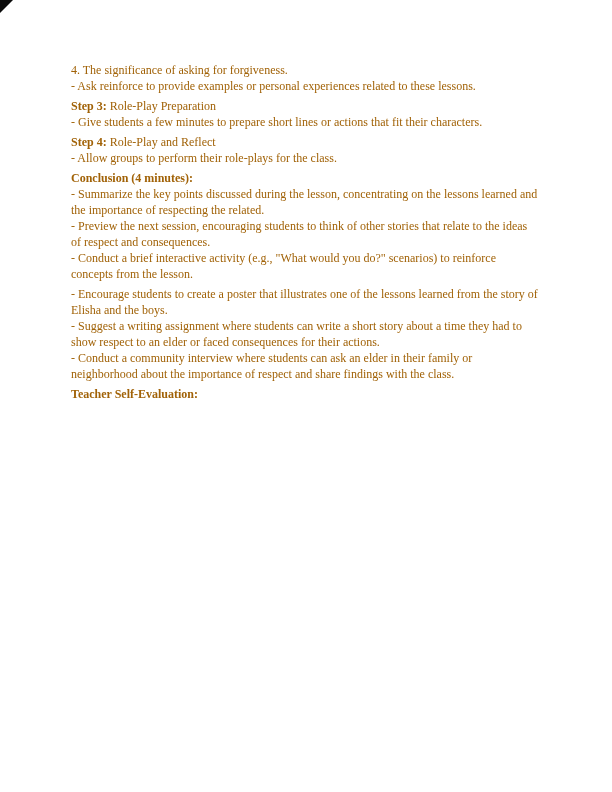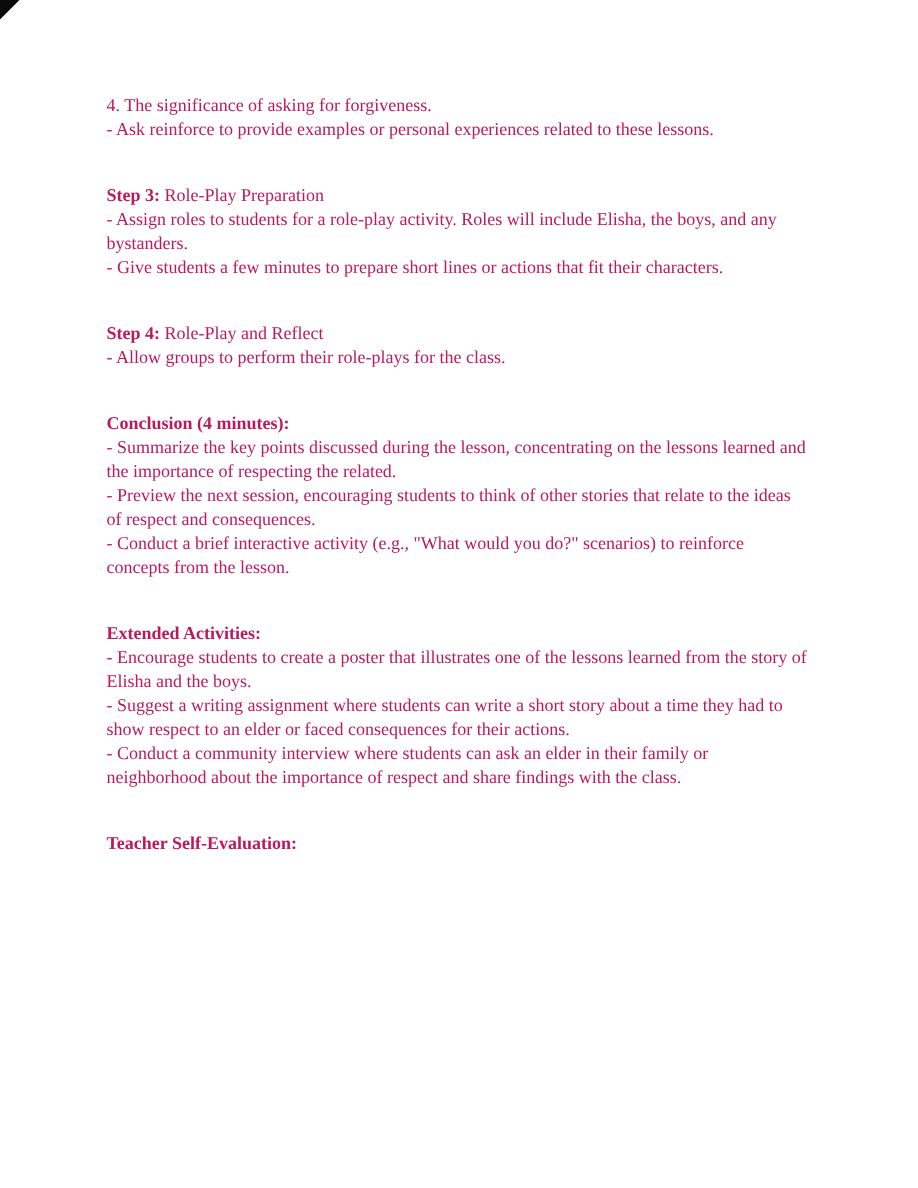--- a/index.html
+++ b/index.html
@@ -22,63 +22,60 @@
     left: 0;
     width: 0;
     height: 0;
     border-top: 13px solid #0b0b0b;
     border-right: 13px solid transparent;
   }
   .content {
     padding: 62px 72px 0 71px;
     font-size: 12px;
     line-height: 16px;
-    color: #be185d;
+    color: #a16207;
   }
   .para { white-space: pre-wrap; }
-  .block + .block { margin-top: 28px; }
+  .block + .block { margin-top: 4px; }
   .b { font-weight: 700; }
 </style>
 </head>
 <body>
 
 <div class="page">
   <div class="corner"></div>
 
   <div class="content">
 
     <section class="block">
       <p class="para">4. The significance of asking for forgiveness.</p>
       <p class="para">- Ask reinforce to provide examples or personal experiences related to these lessons.</p>
     </section>
 
     <section class="block">
       <p class="para"><span class="b">Step 3:</span><span> Role-Play Preparation</span></p>
-      <p class="para">- Assign roles to students for a role-play activity. Roles will include Elisha, the boys, and any
-bystanders.</p>
       <p class="para">- Give students a few minutes to prepare short lines or actions that fit their characters.</p>
     </section>
 
     <section class="block">
       <p class="para"><span class="b">Step 4:</span><span> Role-Play and Reflect</span></p>
       <p class="para">- Allow groups to perform their role-plays for the class.</p>
     </section>
 
     <section class="block">
       <p class="para b">Conclusion (4 minutes):</p>
       <p class="para">- Summarize the key points discussed during the lesson, concentrating on the lessons learned and
 the importance of respecting the related.</p>
       <p class="para">- Preview the next session, encouraging students to think of other stories that relate to the ideas
 of respect and consequences.</p>
       <p class="para">- Conduct a brief interactive activity (e.g., "What would you do?" scenarios) to reinforce
 concepts from the lesson.</p>
     </section>
 
     <section class="block">
-      <p class="para b">Extended Activities:</p>
       <p class="para">- Encourage students to create a poster that illustrates one of the lessons learned from the story of
 Elisha and the boys.</p>
       <p class="para">- Suggest a writing assignment where students can write a short story about a time they had to
 show respect to an elder or faced consequences for their actions.</p>
       <p class="para">- Conduct a community interview where students can ask an elder in their family or
 neighborhood about the importance of respect and share findings with the class.</p>
     </section>
 
     <section class="block">
       <p class="para b">Teacher Self-Evaluation:</p>

